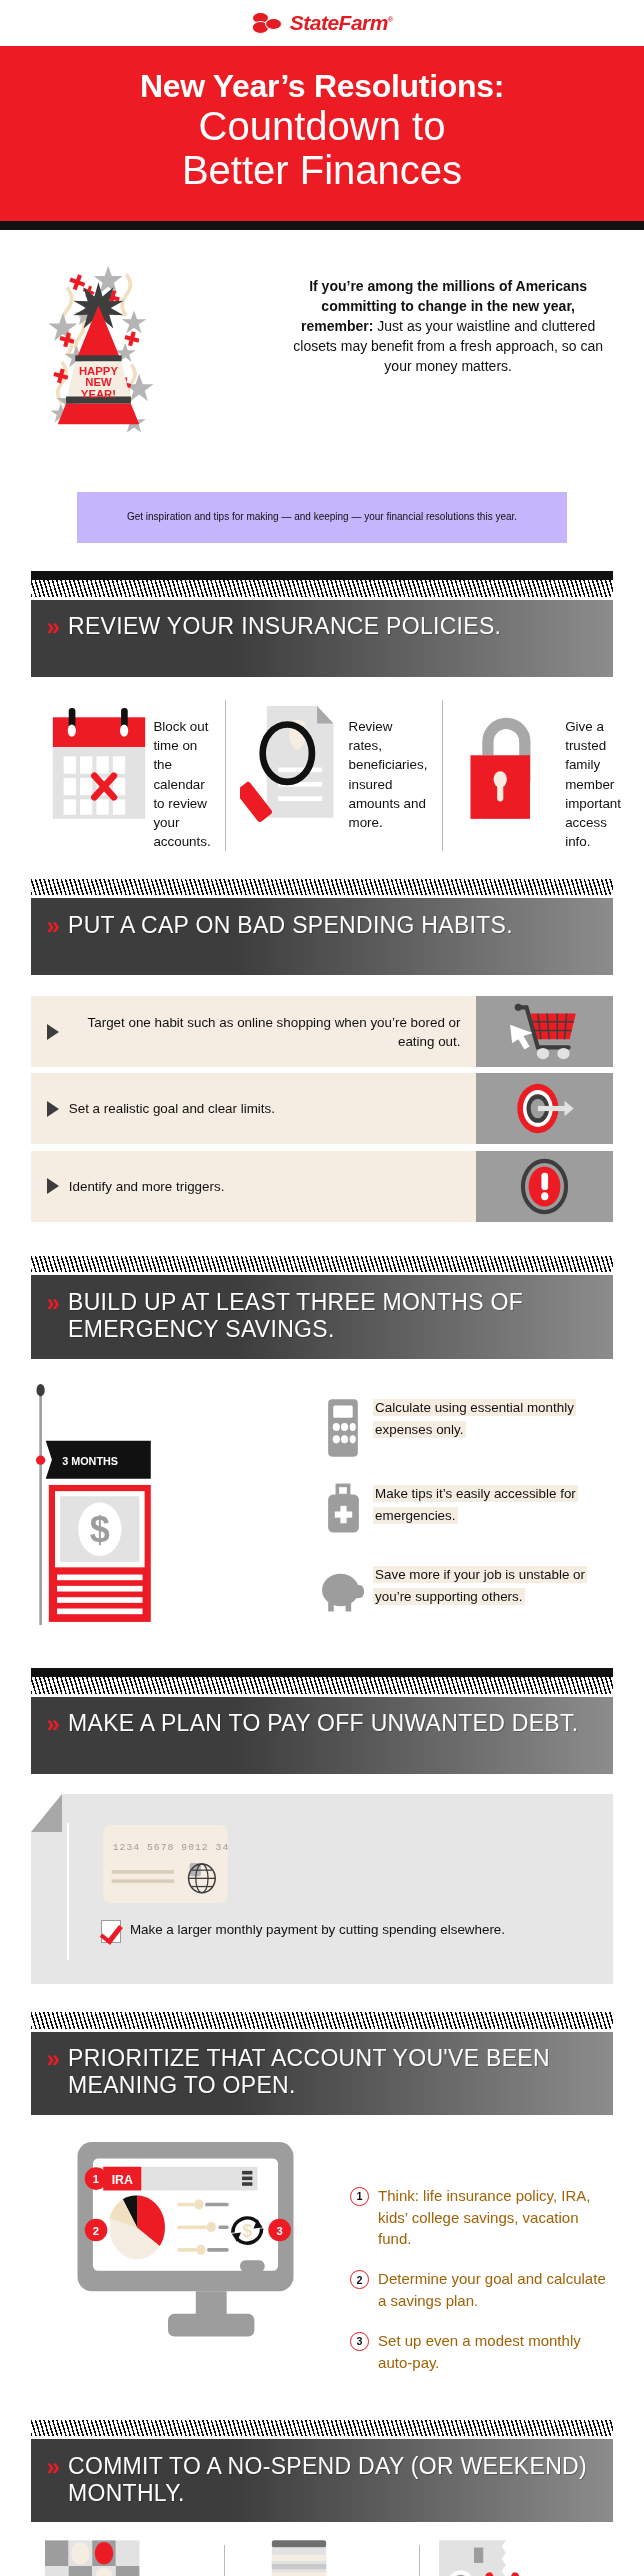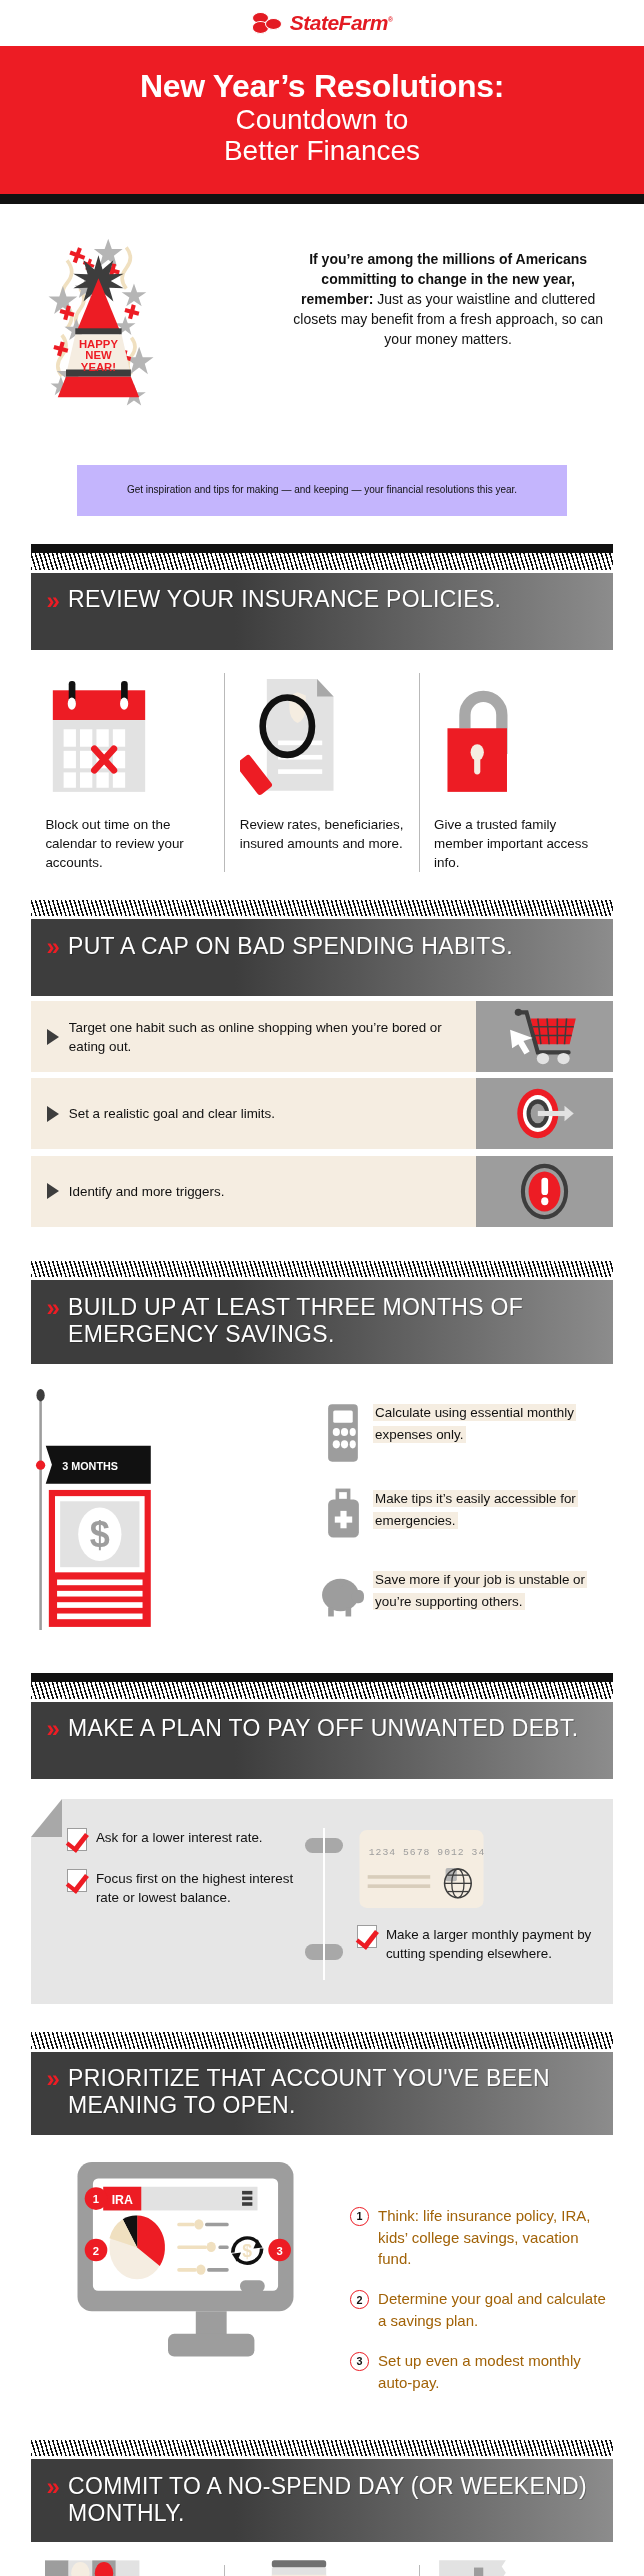--- a/index.html
+++ b/index.html
@@ -35,21 +35,21 @@
   
   .title-banner {
     background: #ed1c24; color: #fff; text-align: center;
     padding: 23px 31px 28px 31px;
   }
   .title-l1 {
     font-size: 32px; font-weight: 700; line-height: 1.08;
     letter-spacing: -0.3px;
   }
   .title-l2, .title-l3 {
-    font-size: 28px; font-weight: 400; line-height: 1.12;
+    font-size: 40px; font-weight: 400; line-height: 1.12;
   }
   .black-rule { height: 9.3px; background: #111; }
 
   
   .intro {
     display: flex; align-items: flex-start;
     padding: 20.6px 31px 0 31px; gap: 10.3px;
   }
   .hat-art { width: 242px; height: 222px; position: relative; flex: 0 0 242px; }
   .intro-copy {
@@ -85,30 +85,30 @@
   .sec-title {
     color: #fff; font-size: 23px; font-weight: 400;
     line-height: 1.18; letter-spacing: 0.3px;
     text-shadow: 1px 1px 0 rgba(0,0,0,.25);
   }
 
   
   .cols3 { display: flex; padding: 23px 31px 0 31px; }
   .col3 {
     flex: 1; padding: 0 14.4px; position: relative;
-    display: flex; flex-direction: column; align-items: flex-start;
+    display: flex; align-items: flex-start;
   }
   .col3 + .col3 { border-left: 1px solid #b9b9b9; }
   .col3 .art { height: 124px; display: flex; align-items: flex-end; }
   .col3 .cap {
     margin-top: 17.5px; font-size: 13.4px; line-height: 1.42; color: #111;
   }
 
   
-  .rows { padding: 5px 31px 0 31px; }
+  .rows { padding: 21px 31px 0 31px; text-align: right; }
   .row {
     display: flex; margin-bottom: 6.2px; min-height: 71px;
   }
   .row-text {
     flex: 1; background: #f5ede1; display: flex; align-items: center;
     padding: 9.3px 15.5px; gap: 10.3px;
   }
   .tri {
     width: 0; height: 0; flex: 0 0 auto;
     border-top: 8.8px solid transparent;
@@ -503,32 +503,20 @@
     <div class="hatch"></div>
     <div class="sec-head">
       <div class="chev">»</div>
       <div class="sec-title">MAKE A PLAN TO PAY OFF UNWANTED DEBT.</div>
     </div>
   </div>
 
   <div class="debt">
     <div class="debt-card">
       <div class="dogear"></div>
-      <div class="debt-col left">
-        <div class="pill" style="right:-19.6px; top:9.3px;"></div>
-        <div class="pill" style="right:-19.6px; bottom:20.6px;"></div>
-        <div class="chk-item">
-          <div class="chkbox"></div>
-          <div class="t">Ask for a lower interest rate.</div>
-        </div>
-        <div class="chk-item">
-          <div class="chkbox"></div>
-          <div class="t">Focus first on the highest interest rate or lowest balance.</div>
-        </div>
-      </div>
       <div class="debt-col right">
         <div style="margin-bottom:14.4px;">
           <svg width="129" height="82" viewBox="0 0 250 160">
             <rect x="4" y="4" width="242" height="152" rx="14" fill="#f5ede1"></rect>
             <text x="22" y="52" fill="#9d9d9d" font-size="19" font-family="Liberation Mono, monospace" letter-spacing="2">1234 5678 9012 3456</text>
             <rect x="20" y="92" width="122" height="7" fill="#d8cdbb"></rect>
             <rect x="20" y="110" width="122" height="7" fill="#d8cdbb"></rect>
             <rect x="172" y="78" width="22" height="26" rx="4" fill="#b5b5b5"></rect>
             <ellipse cx="196" cy="108" rx="26" ry="28" fill="none" stroke="#3d3d3d" stroke-width="3"></ellipse>
             <g stroke="#3d3d3d" stroke-width="2.5" fill="none">

